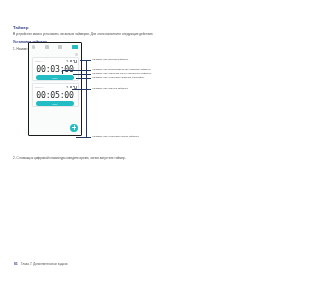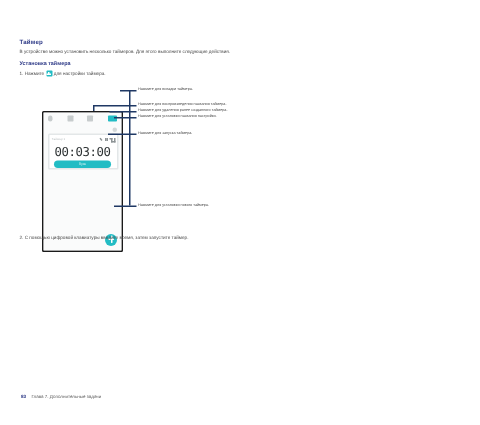--- a/index.html
+++ b/index.html
@@ -45,21 +45,20 @@
     content:"";position:absolute;left:.7px;top:1.8px;
     width:2.6px;height:.5px;background:#fff;
   }
 
   
   .phone{
     position:absolute;left:28px;top:42px;
     width:52px;height:92px;
     background:#ffffff;border:0.7px solid #1a1a1a;border-radius:1px;
     overflow:hidden;
-    margin-top:32px;
   }
   .screen{position:absolute;inset:0;background:#fafbfb;}
 
   .toolbar{
     position:absolute;left:0;top:0;width:100%;height:8px;
     display:flex;align-items:center;
     padding:0 3px;box-sizing:border-box;gap:0;
   }
   .tb-ico{
     width:3.4px;height:3.4px;border-radius:.5px;
@@ -192,20 +191,34 @@
             <span class="act pause"></span>
             <span class="act trash"></span>
           </span>
         </div>
         <div class="time">00:03:00</div>
         <div class="cta">
           <span>Пуск</span>
         </div>
       </div>
 
+      <div class="card two">
+        <div class="card-top">
+          <span class="card-label">Таймер 2</span>
+          <span class="card-actions">
+            <span class="act pen"></span>
+            <span class="act pause"></span>
+            <span class="act trash"></span>
+          </span>
+        </div>
+        <div class="time">00:05:00</div>
+        <div class="cta">
+          <span>Пуск</span>
+        </div>
+      </div>
 
       <div class="fab"></div>
     </div>
   </div>
 
   <div class="lead v" style="left:86px;top:59.5px;height:77px;"></div>
 
   <div class="lead h" style="left:80px;top:59.5px;width:6px;"></div>
   <div class="lead h" style="left:86px;top:59.5px;width:5px;"></div>
 

